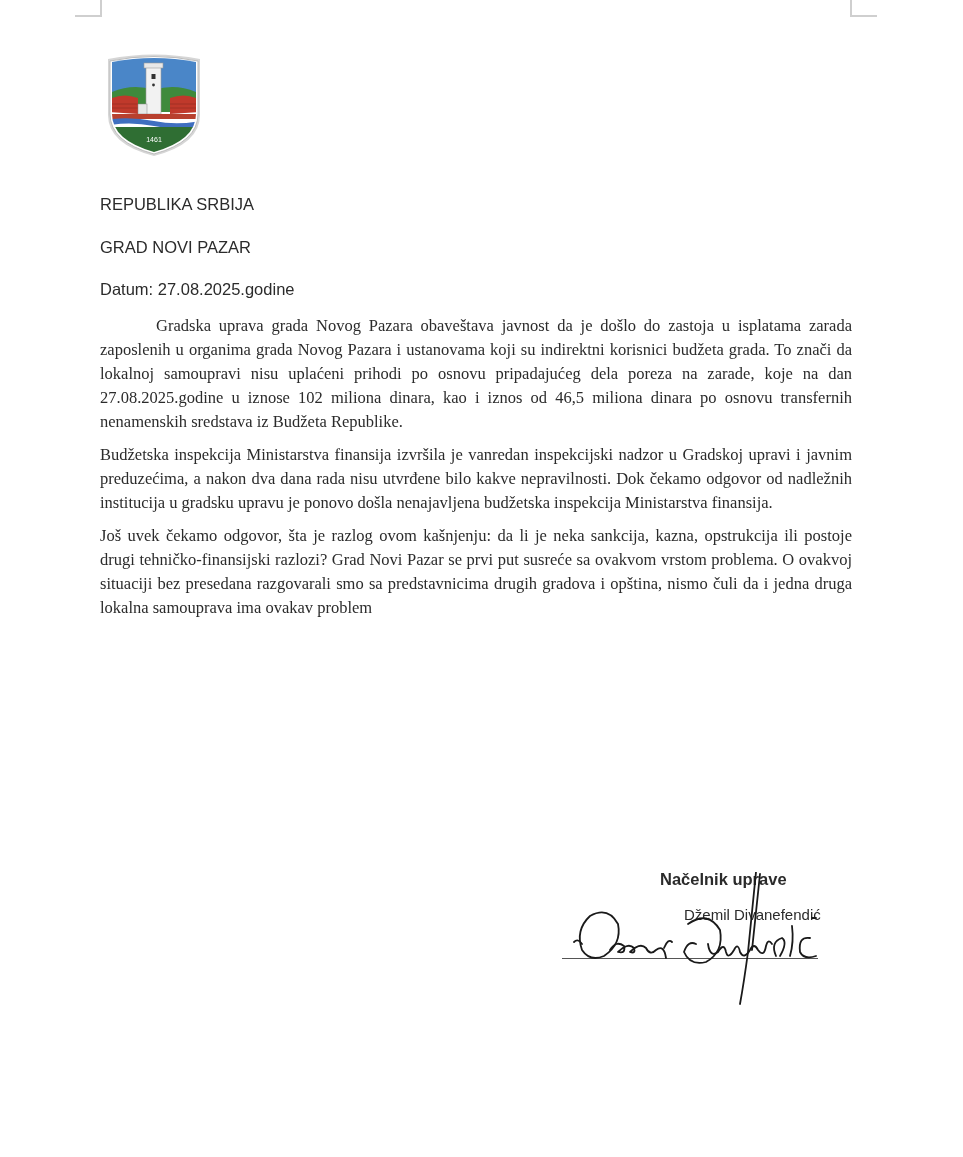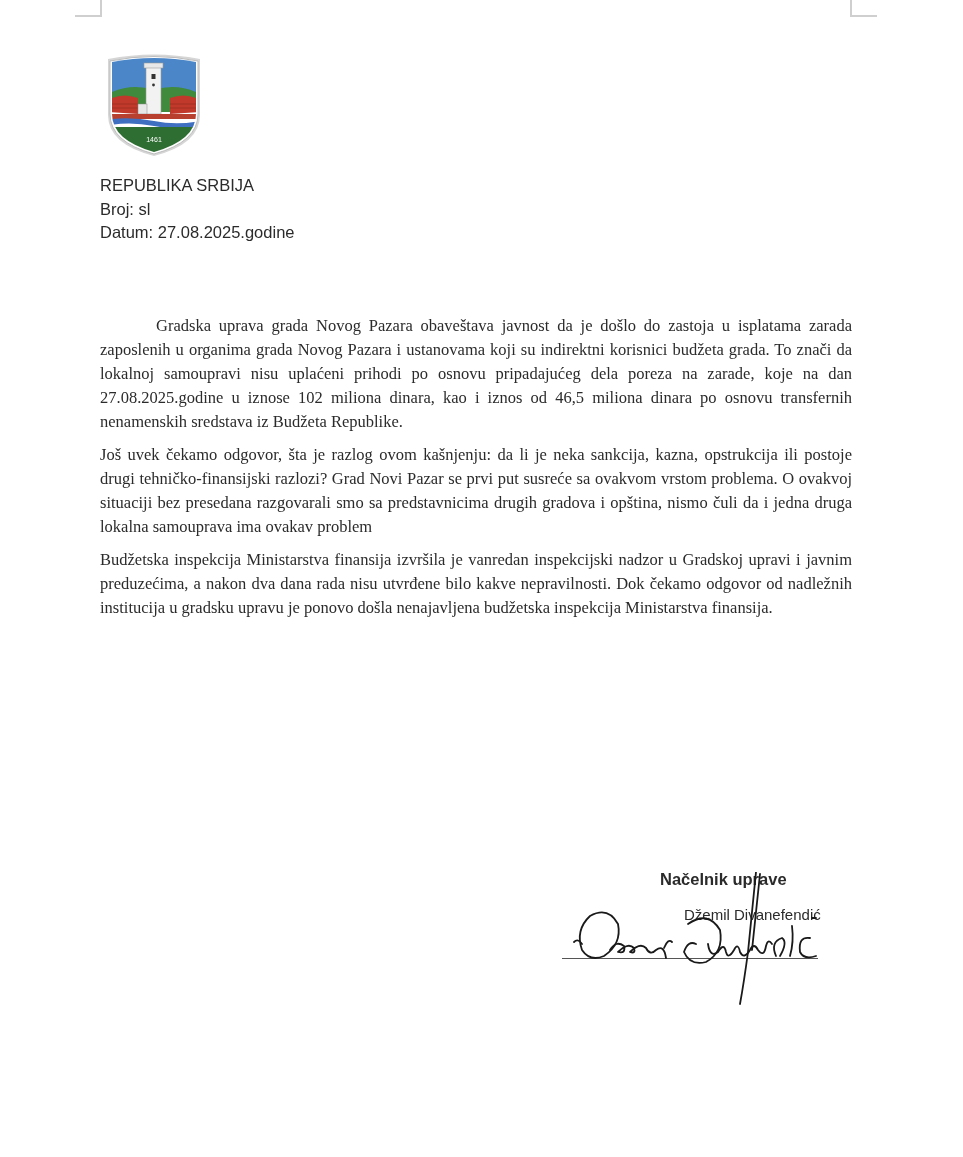--- a/index.html
+++ b/index.html
@@ -7,21 +7,21 @@
     width: 963px; height: 1157px; background: #ffffff; position: relative; overflow: hidden;
     font-family: "Liberation Sans", "DejaVu Sans", sans-serif; color: #2b2b2b;
   }
   .crop { position: absolute; border-color: #cfcfcf; border-style: solid; border-width: 0; }
   .crop-left { left: 75px; top: 0; width: 25px; height: 15px; border-right-width: 2px; border-bottom-width: 2px; }
   .crop-right { left: 850px; top: 0; width: 25px; height: 15px; border-left-width: 2px; border-bottom-width: 2px; }
 
   .crest { position: absolute; left: 104px; top: 52px; width: 100px; height: 104px; }
 
   .header { position: absolute; left: 100px; top: 174px; font-size: 16.5px; line-height: 23.5px; }
-  .header div { white-space: nowrap; }
+  .header div { white-space: nowrap; margin-top: 19px; }
 
   .body-text { position: absolute; left: 100px; top: 314px; width: 752px; font-size: 16.5px; line-height: 24px; font-family: Liberation Serif, serif; }
   .body-text p { margin: 0 0 9px 0; text-align: justify; text-align-last: left; }
   .body-text p.indent { text-indent: 56px; }
 
   .sig-title { position: absolute; left: 660px; top: 870px; font-size: 16.5px; font-weight: bold; white-space: nowrap; }
   .sig-name { position: absolute; left: 684px; top: 906px; font-size: 15px; white-space: nowrap; }
   .sig-line { position: absolute; left: 562px; top: 958px; width: 256px; height: 0; border-top: 1.5px solid #555; }
   .signature { position: absolute; left: 560px; top: 872px; width: 270px; height: 140px; }
 </style>
@@ -57,28 +57,28 @@
     <rect x="34" y="52" width="9" height="10" fill="#e8e8e8" stroke="#888" stroke-width="0.5"></rect>
     <rect x="0" y="62" width="100" height="5" fill="#b8402e"></rect>
     <path d="M0 68 Q25 64 50 69 Q75 74 100 68 L100 74 Q75 79 50 74 Q25 69 0 74 Z" fill="#3f6fc0"></path>
     <rect x="0" y="75" width="100" height="30" fill="#2f6e33"></rect>
   </g>
   <text x="50" y="90" font-size="7" text-anchor="middle" fill="#ffffff" font-family="Liberation Sans, sans-serif">1461</text>
 </svg>
 
 <div class="header">
   <div>REPUBLIKA SRBIJA</div>
-  <div>Broj: sl</div>
+  <div>GRAD NOVI PAZAR</div>
   <div>Datum: 27.08.2025.godine</div>
 </div>
 
 <div class="body-text">
   <p class="indent">Gradska uprava grada Novog Pazara obaveštava javnost da je došlo do zastoja u isplatama zarada zaposlenih u organima grada Novog Pazara i ustanovama koji su indirektni korisnici budžeta grada. To znači da lokalnoj samoupravi nisu uplaćeni prihodi  po osnovu pripadajućeg dela poreza na zarade, koje na dan 27.08.2025.godine u iznose 102 miliona dinara, kao i iznos od 46,5 miliona dinara po osnovu transfernih nenamenskih sredstava iz Budžeta Republike.</p>
+  <p>Budžetska inspekcija Ministarstva finansija izvršila je vanredan inspekcijski nadzor u Gradskoj upravi i javnim preduzećima, a nakon dva dana rada nisu utvrđene bilo kakve nepravilnosti. Dok čekamo odgovor od nadležnih institucija u gradsku upravu je ponovo došla nenajavljena budžetska inspekcija Ministarstva finansija.</p>
   <p>Još uvek čekamo odgovor, šta je razlog ovom kašnjenju: da li je neka sankcija, kazna, opstrukcija ili postoje drugi tehničko-finansijski razlozi? Grad Novi Pazar se prvi put susreće sa ovakvom vrstom problema. O ovakvoj situaciji bez presedana razgovarali smo sa predstavnicima drugih gradova i opština, nismo čuli da i jedna druga lokalna samouprava ima ovakav problem</p>
-  <p>Budžetska inspekcija Ministarstva finansija izvršila je vanredan inspekcijski nadzor u Gradskoj upravi i javnim preduzećima, a nakon dva dana rada nisu utvrđene bilo kakve nepravilnosti. Dok čekamo odgovor od nadležnih institucija u gradsku upravu je ponovo došla nenajavljena budžetska inspekcija Ministarstva finansija.</p>
 </div>
 
 <div class="sig-title">Načelnik uprave</div>
 <div class="sig-name">Džemil Divanefendić</div>
 <div class="sig-line"></div>
 
 <svg class="signature" viewBox="0 0 270 140" xmlns="http://www.w3.org/2000/svg">
   <g fill="none" stroke="#1a1a1a" stroke-width="1.8" stroke-linecap="round" stroke-linejoin="round">
     <path d="M22 78 Q15 58 30 44 Q48 34 58 52 Q62 72 44 84 Q30 90 22 78"></path>
     <path d="M14 70 Q18 66 22 72"></path>

